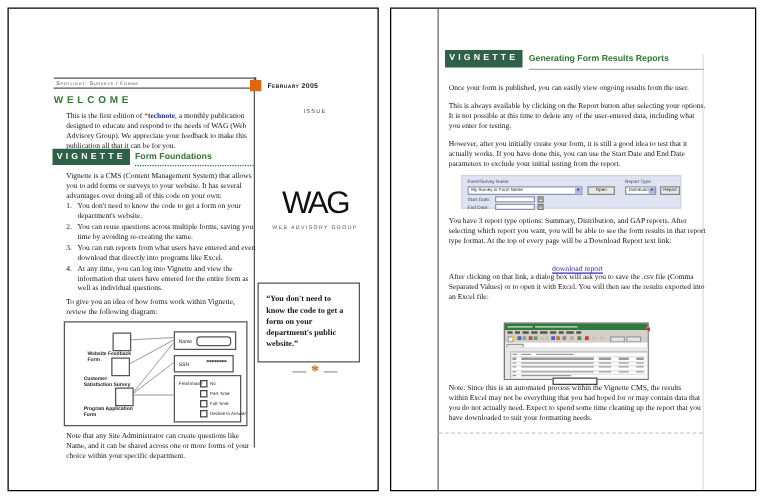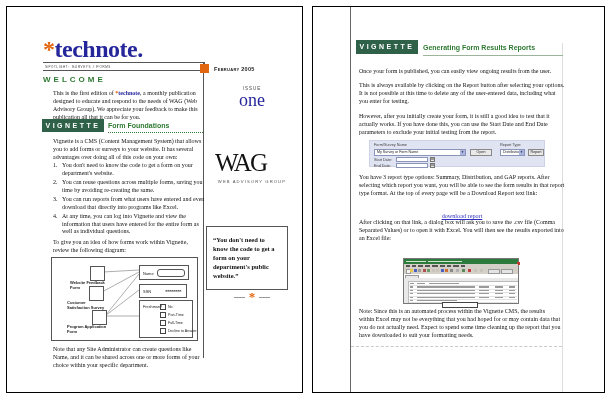--- a/index.html
+++ b/index.html
@@ -57,22 +57,22 @@
               width:26px;height:6px;border:1px solid #555;border-radius:3px;}
   .ssn-val{position:absolute;right:5px;top:50%;transform:translateY(-50%);
            font-size:5px;font-weight:bold;letter-spacing:-0.5px;}
   .chk-label{position:absolute;left:3px;top:4px;font-family:"Liberation Sans",sans-serif;
              font-size:3.8px;color:#222;}
   .chk-row{position:absolute;left:20px;display:flex;align-items:center;}
   .chk-box{width:4px;height:4px;border:1px solid #444;margin-right:2px;flex:none;}
   .chk-txt{font-family:"Liberation Sans",sans-serif;font-size:3.6px;color:#222;white-space:nowrap;}
 
   
-  .wag-logo{left:196px;top:143px;width:98px;text-align:left;font-size:25px;line-height:25px;
-            letter-spacing:-2px;color:#111;font-family:Liberation Serif, serif;padding-left:12px;}
+  .wag-logo{left:196px;top:143px;width:98px;text-align:center;font-size:25px;line-height:25px;
+            letter-spacing:-2px;color:#111;font-family:Liberation Sans, sans-serif;}
   .wag-sub{left:196px;top:172px;width:98px;text-align:center;
            font-family:"Liberation Sans",sans-serif;font-size:4.2px;letter-spacing:1.1px;color:#555;}
   .quote-box{left:199px;top:219px;width:82px;height:64px;border:1px solid #555;
              box-sizing:border-box;padding:8px 6px;}
   .quote-box p{margin:0;font-size:6.5px;line-height:1.4;font-weight:bold;color:#111;}
   .asterisk-divider{left:196px;top:283px;width:98px;text-align:center;color:#e2660f;
                     font-size:13px;font-weight:bold;line-height:13px;}
   .asterisk-divider .dash{display:inline-block;width:11px;height:1px;background:#999;
                     vertical-align:3px;margin:0 4px;}
 
@@ -126,31 +126,29 @@
   .xl-row i{position:absolute;top:1px;height:1.2px;background:#9a9a9a;display:block;}
   .xl-sel{position:absolute;left:38px;top:24px;width:34px;height:4px;border:1px solid #444;background:#fff;}
 </style>
 </head>
 <body>
 
 <div id="stage">
 
   <div class="page" id="page-left">
 
-    <div class="abs masthead"><span class="star">*</span><span>technote.</span></div>
 
     <div class="abs tagline-band">
       <span>Spotlight:  Surveys / Forms</span>
     </div>
 
     <div class="abs v-divider"></div>
     <div class="abs orange-square"></div>
     <div class="abs issue-date">February 2005</div>
     <div class="abs issue-label">ISSUE</div>
-    <div class="abs issue-number">one</div>
 
     <div class="abs welcome-h">WELCOME</div>
 
     <p class="abs body-text welcome-p" style="margin:0"><span>This is the first edition of </span><span class="bstar">*</span><span class="brand">technote</span><span>, a monthly publication designed to educate and respond to the needs of WAG (Web Advisory Group). We appreciate your feedback to make this publication all that it can be for you.</span></p>
 
     <div class="abs badge badge-left">VIGNETTE</div>
     <div class="abs section-title-left">Form Foundations</div>
 
     <p class="abs body-text intro-p" style="margin:0">Vignette is a CMS (Content Management System) that allows you to add forms or surveys to your website. It has several advantages over doing all of this code on your own:</p>
 

